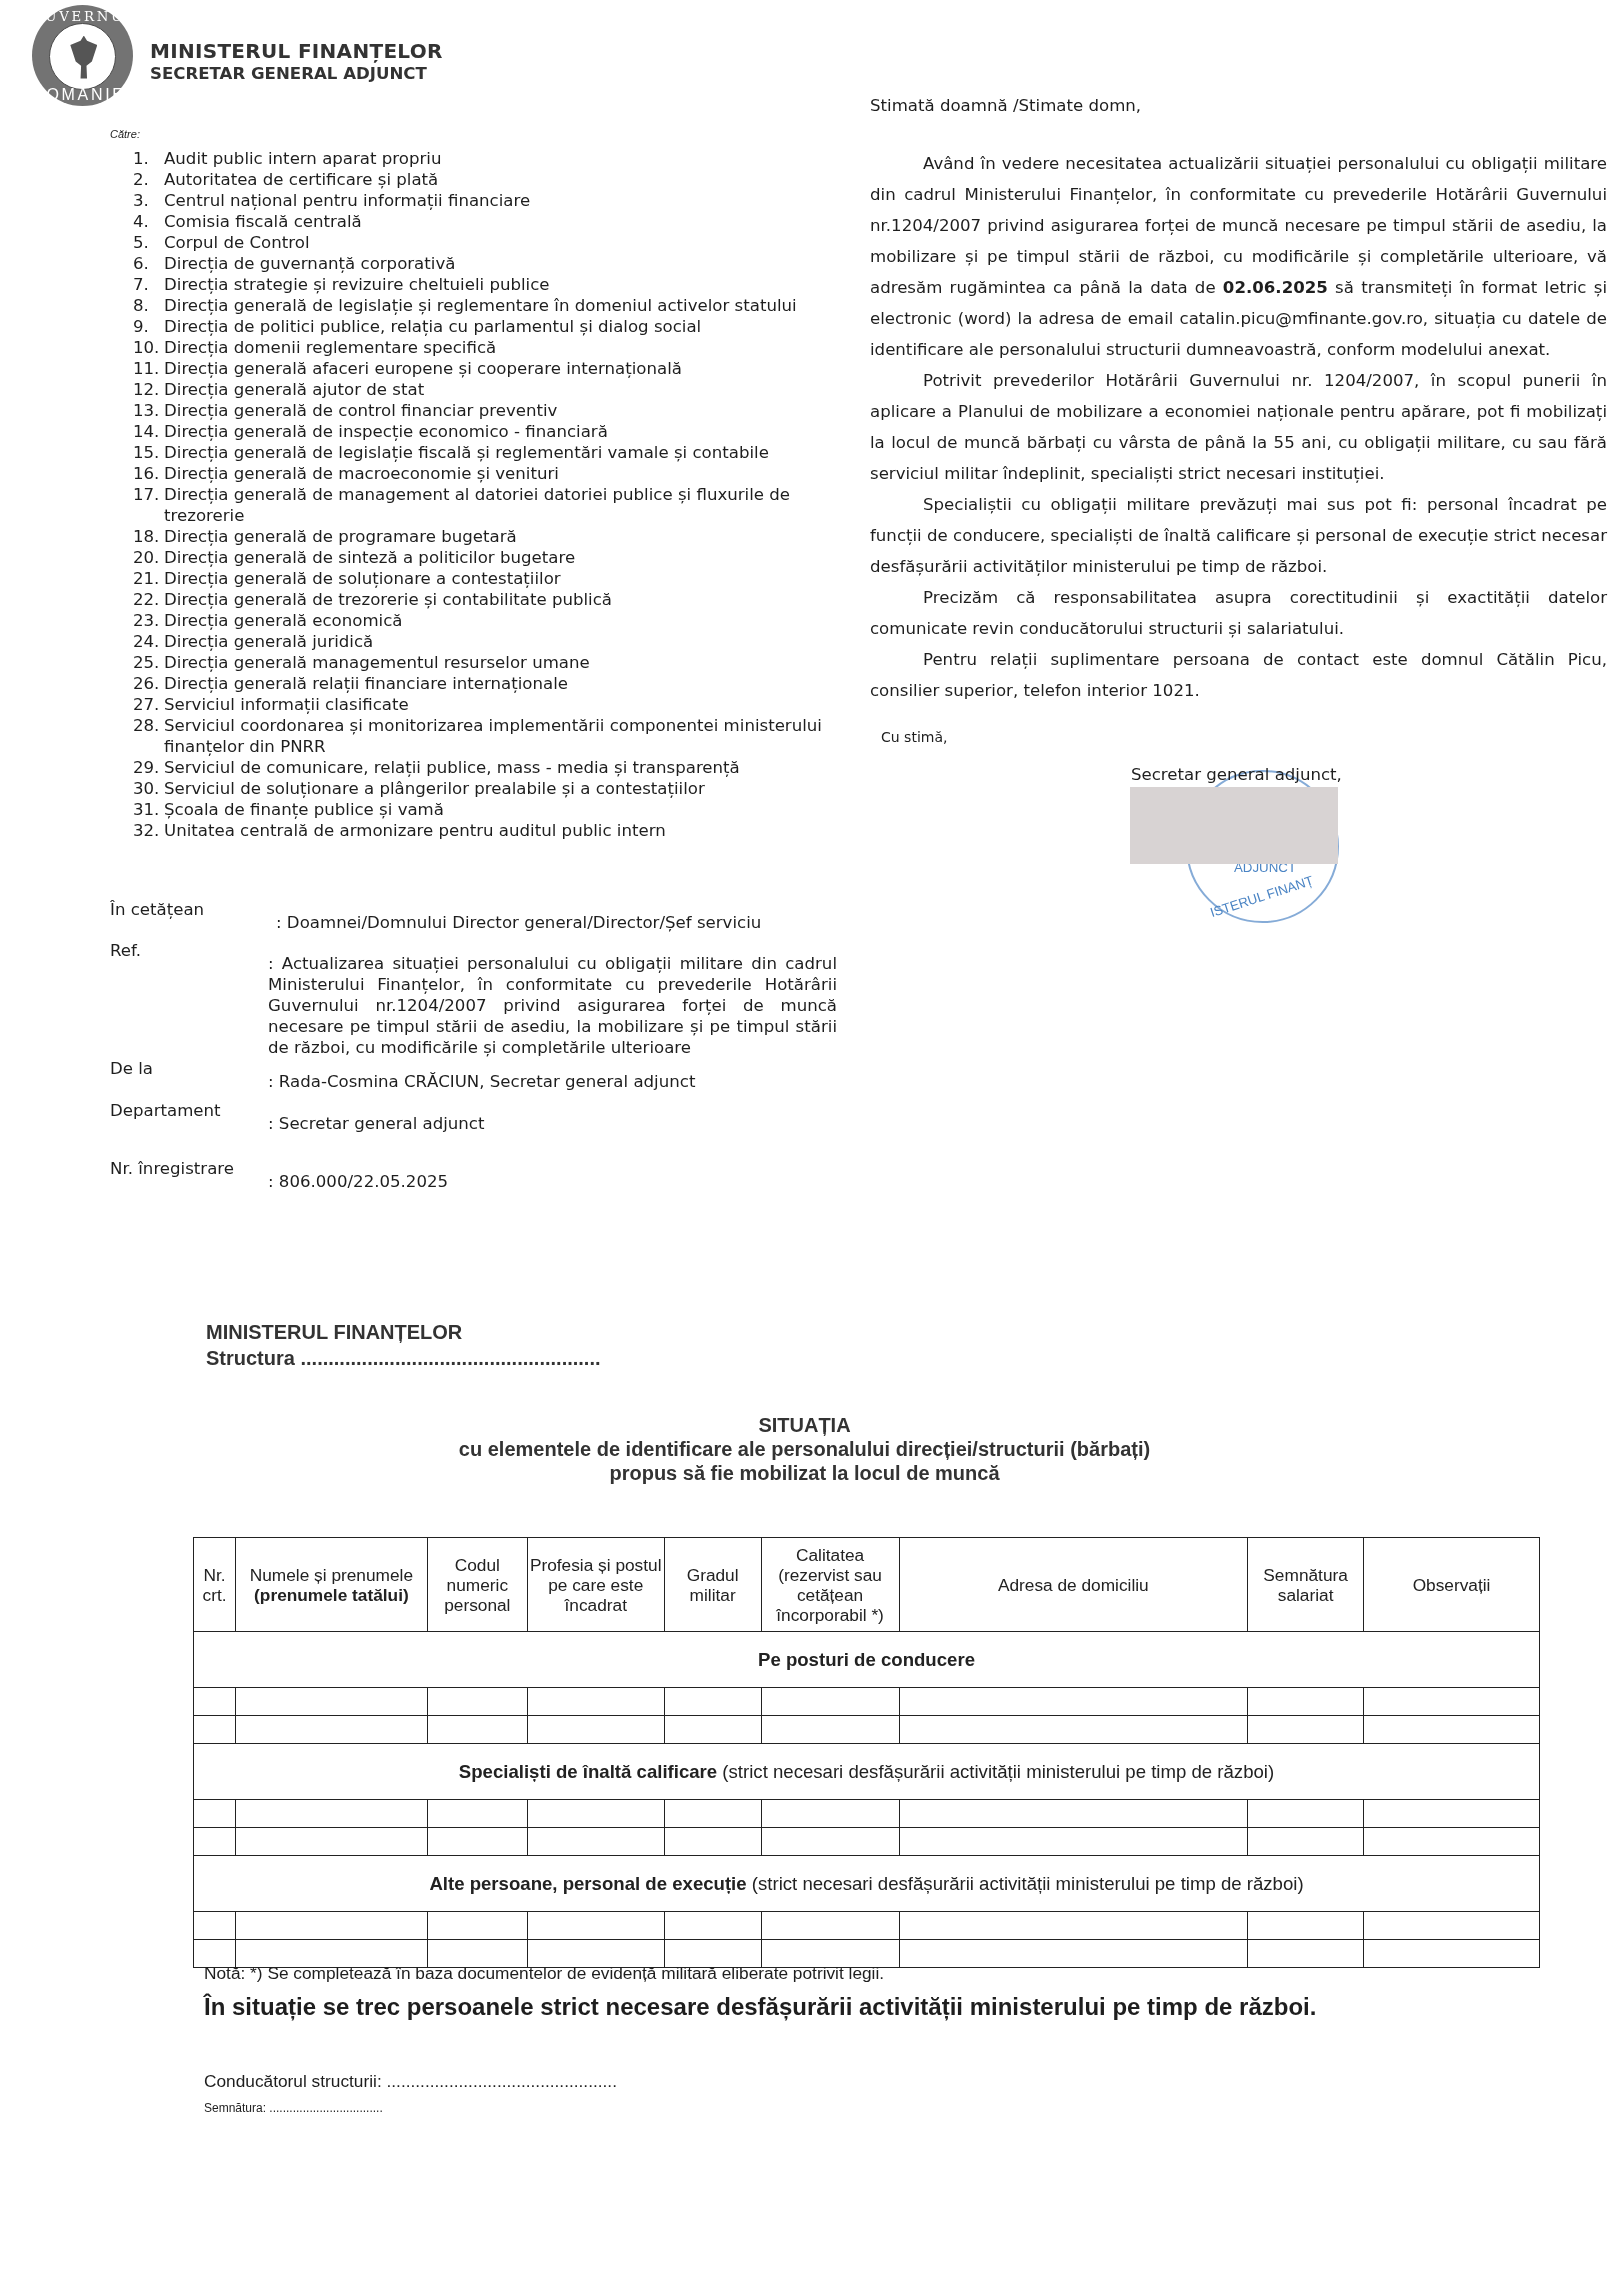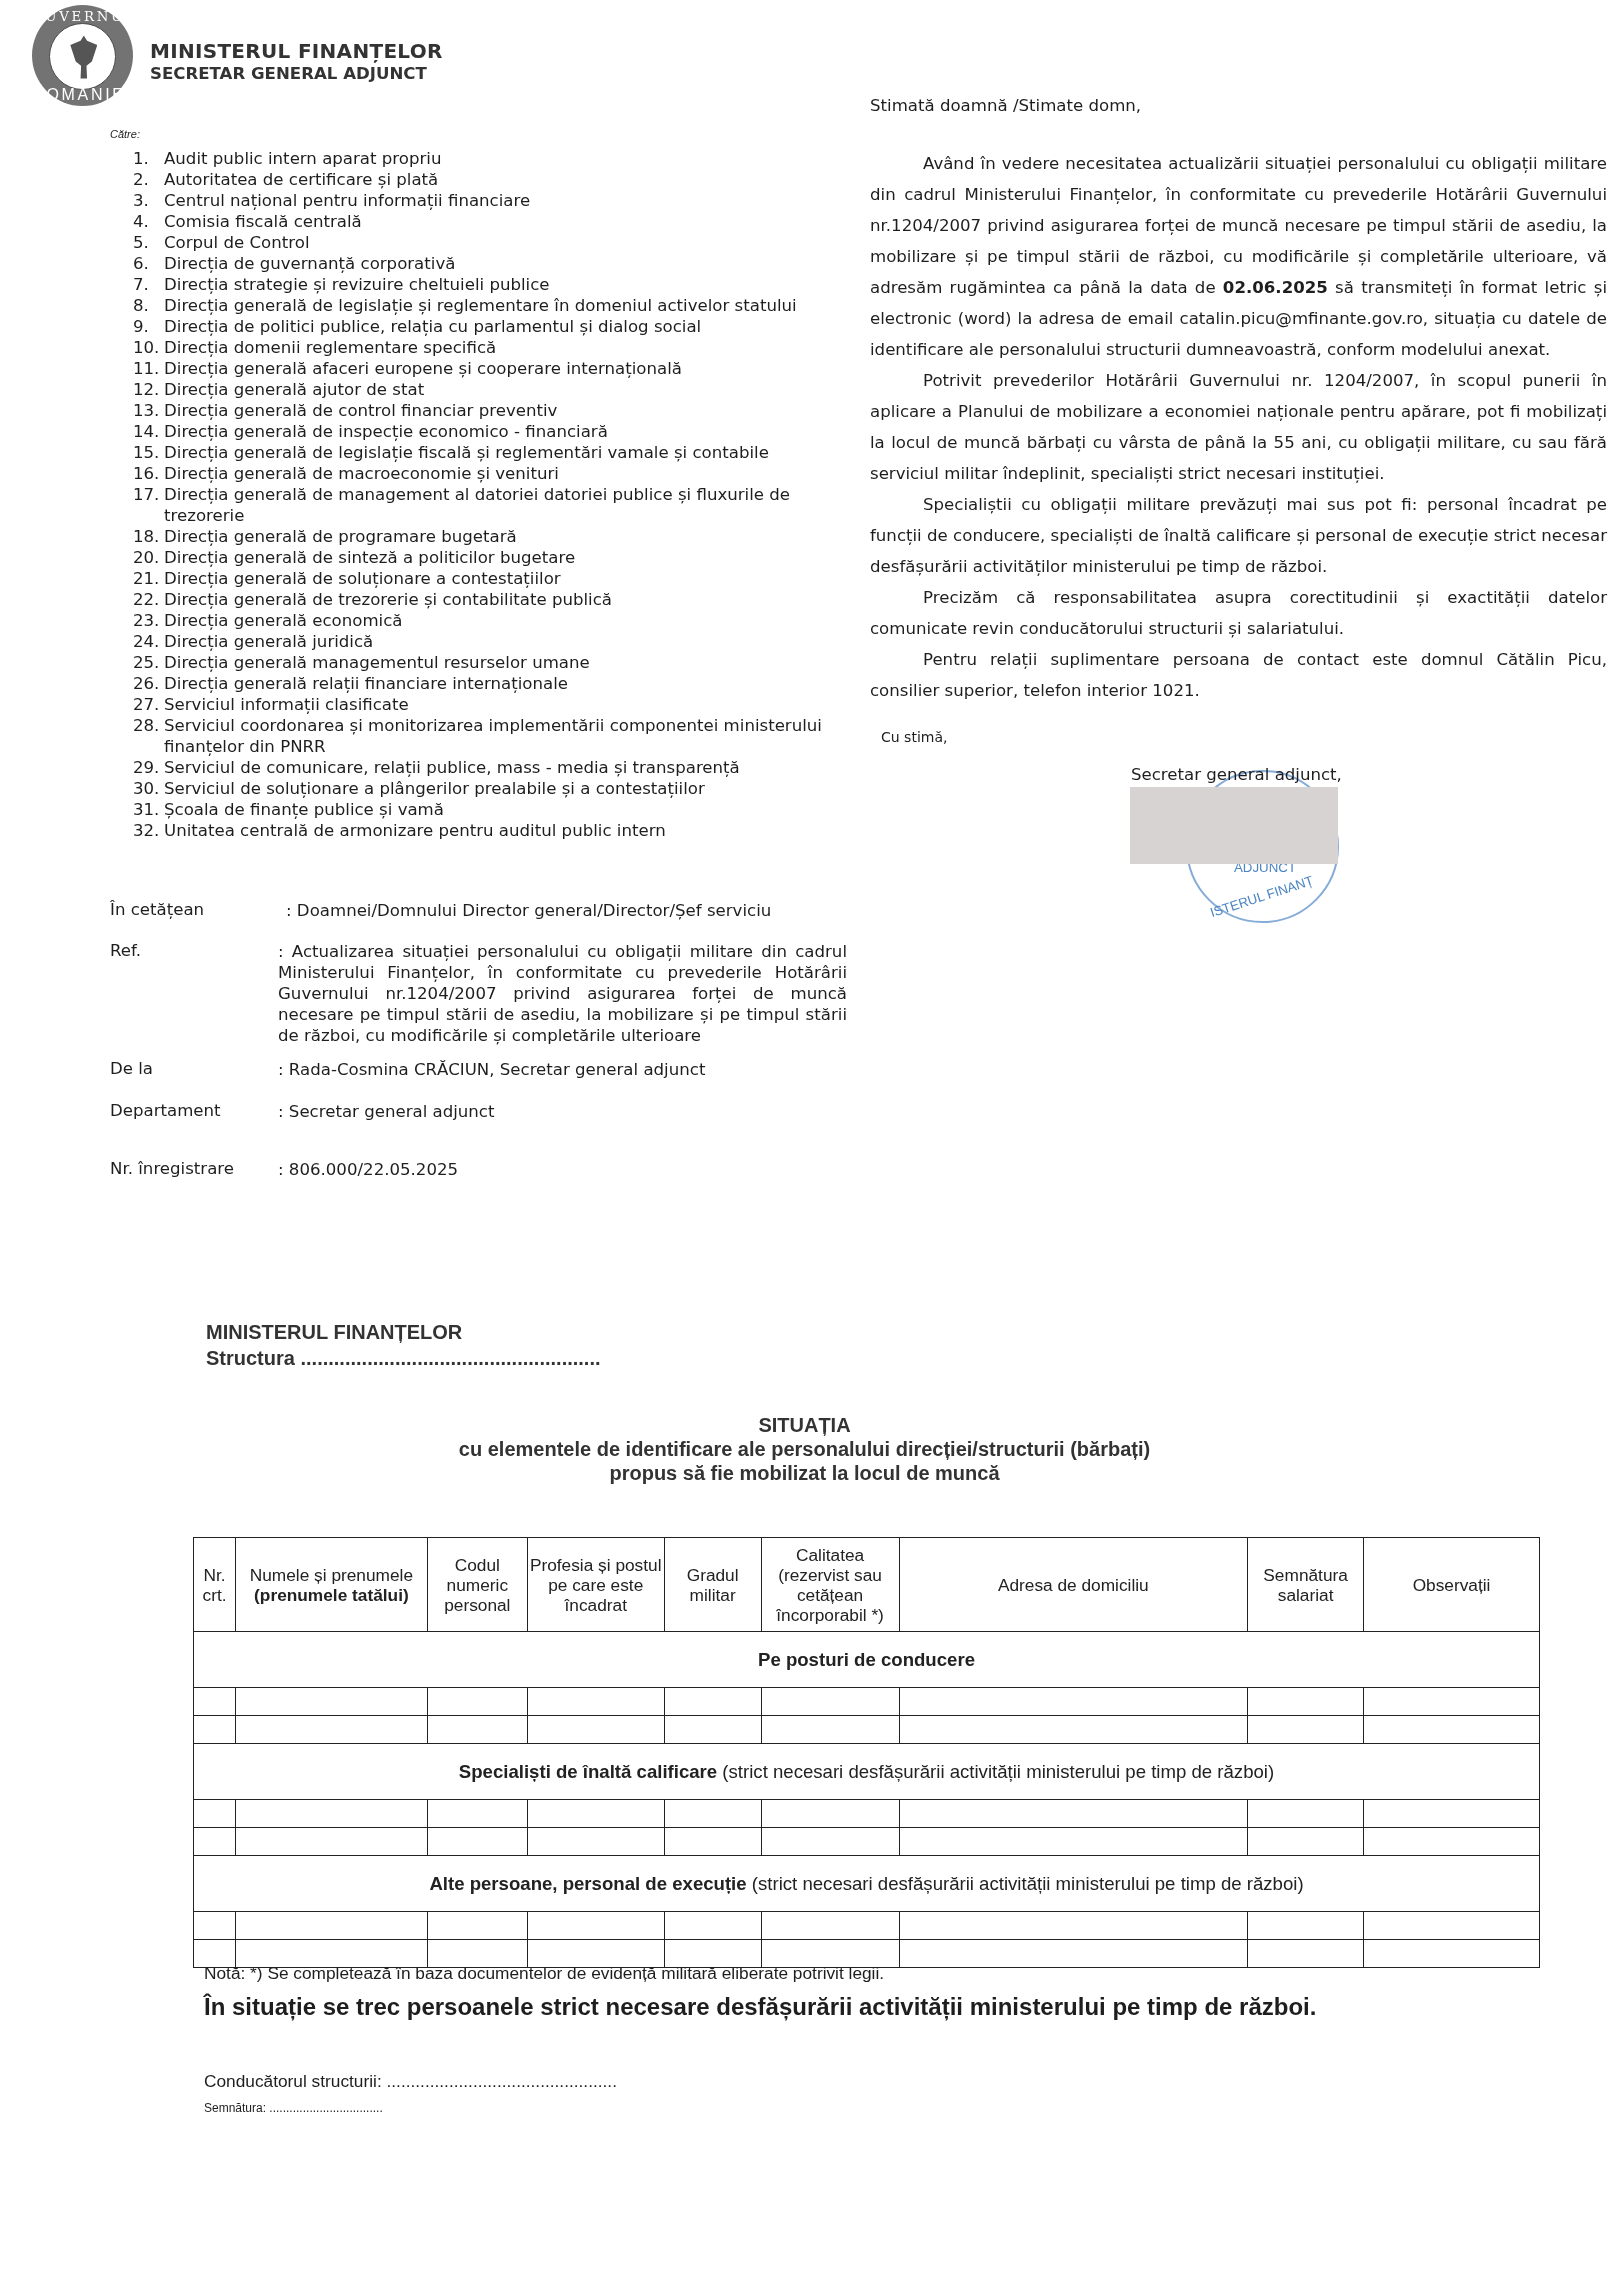--- a/index.html
+++ b/index.html
@@ -19,21 +19,21 @@
 
   
   #catre-label { left:110px; top:128px; font-size:11px;font-style:italic; }
   #recipients { left:133px; top:148px; width:732px; font-size:16.6px; line-height:21px; margin:0; padding:0; list-style:none; }
   #recipients li { display:flex; }
   #recipients .num { width:31px; flex:none; }
 
   
   .meta-row { position:absolute; left:110px; font-size:16.6px; }
   .meta-label { position:absolute; left:0; top:0; width:160px; }
-  .meta-val { position:absolute; left:158px; top:0; width:569px; text-align:justify; line-height:21px;margin-left:10px; }
+  .meta-val { position:absolute; left:158px; top:12px; width:569px; text-align:justify; line-height:21px; }
 
   
   #greeting { left:870px; top:96px; font-size:16.6px; }
   #letter { left:870px; top:148px; width:737px; font-size:16.6px; line-height:31px; text-align:justify; }
   #letter p { margin:0; text-indent:53px; }
   #closing { left:870px; top:729px; font-size:14px;margin-left:11px; }
   #signer-title { left:1131px; top:765px; font-size:16.6px; }
   #stamp { left:1186px; top:770px; width:153px; height:153px; border-radius:50%; border:2px solid #5c8fc9; box-sizing:border-box; opacity:0.75; }
   #stamp-text1 { left:1234px; top:860px; font-size:13.3px; color:#4a84c4; }
   #stamp-text2 { left:1208px; top:889px; font-size:13.3px; color:#4a84c4; transform:rotate(-18deg); }

